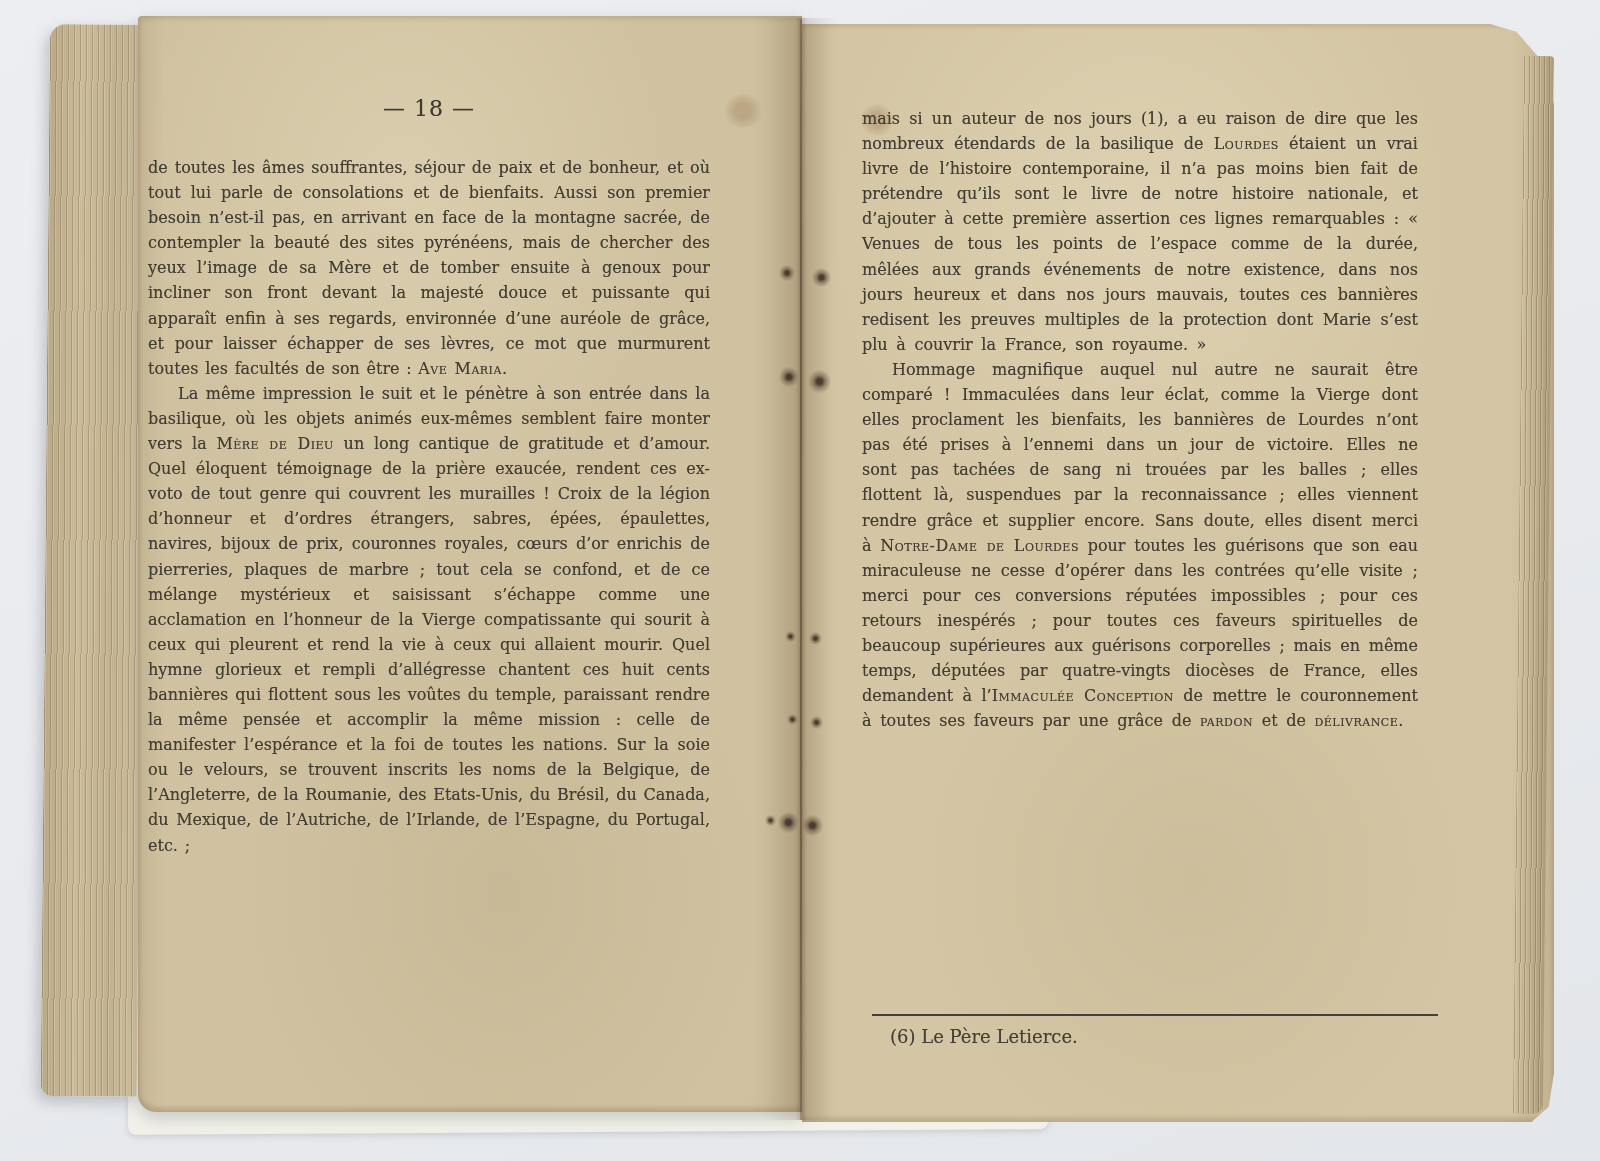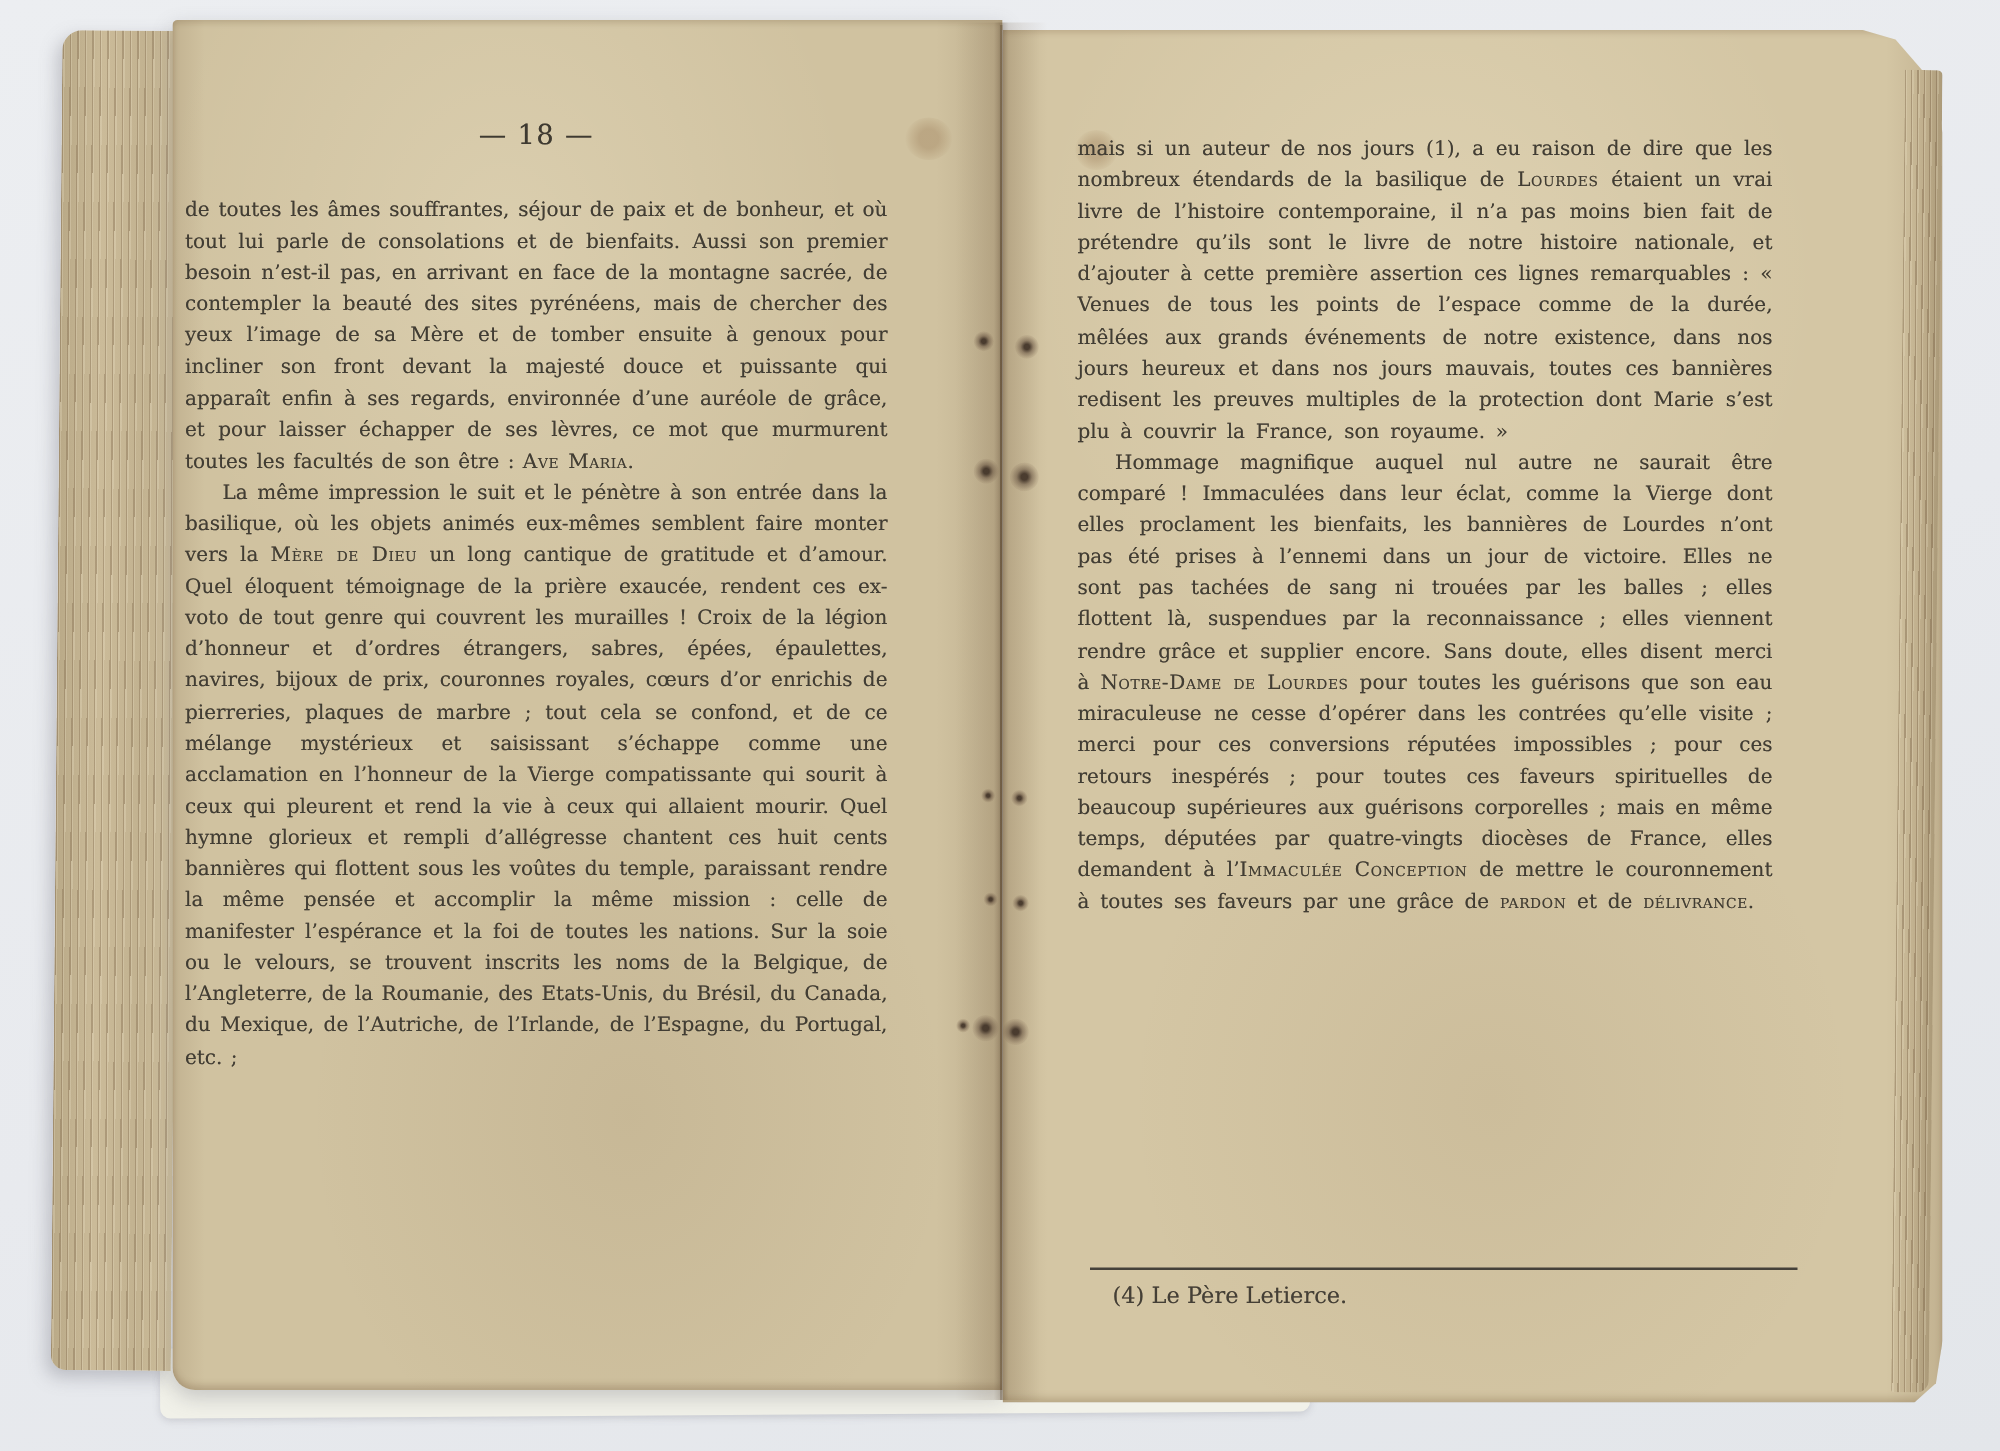--- a/index.html
+++ b/index.html
@@ -115,15 +115,15 @@
     <p><span class="run">de toutes les âmes souffrantes, séjour de paix et de bonheur, et où tout lui parle de consolations et de bienfaits. Aussi son premier besoin n’est-il pas, en arrivant en face de la montagne sacrée, de contempler la beauté des sites pyrénéens, mais de chercher des yeux l’image de sa Mère et de tomber ensuite à genoux pour incliner son front devant la majesté douce et puissante qui apparaît enfin à ses regards, environnée d’une auréole de grâce, et pour laisser échapper de ses lèvres, ce mot que murmurent toutes les facultés de son être : </span><span class="run sc">Ave Maria</span><span class="run">.</span></p>
     <p class="indent"><span class="run">La même impression le suit et le pénètre à son entrée dans la basilique, où les objets animés eux-mêmes semblent faire monter vers la </span><span class="run sc">Mère de Dieu</span><span class="run"> un long cantique de gratitude et d’amour. Quel éloquent témoignage de la prière exaucée, rendent ces ex-voto de tout genre qui couvrent les murailles ! Croix de la légion d’honneur et d’ordres étrangers, sabres, épées, épaulettes, navires, bijoux de prix, couronnes royales, cœurs d’or enrichis de pierreries, plaques de marbre ; tout cela se confond, et de ce mélange mystérieux et saisissant s’échappe comme une acclamation en l’honneur de la Vierge compatissante qui sourit à ceux qui pleurent et rend la vie à ceux qui allaient mourir. Quel hymne glorieux et rempli d’allégresse chantent ces huit cents bannières qui flottent sous les voûtes du temple, paraissant rendre la même pensée et accomplir la même mission : celle de manifester l’espérance et la foi de toutes les nations. Sur la soie ou le velours, se trouvent inscrits les noms </span><span class="run it">de la Belgique, de l’Angleterre, de la Roumanie, des Etats-Unis, du Brésil, du Canada, du Mexique, de l’Autriche, de l’Irlande, de l’Espagne, du Portugal, etc. ;</span></p>
   </div>
 
   <div class="text-block tb-right">
     <p><span class="run">mais si un auteur de nos jours (1), a eu raison de dire que les nombreux étendards de la basilique de </span><span class="run sc">Lourdes</span><span class="run"> étaient un vrai livre de l’histoire contemporaine, il n’a pas moins bien fait de prétendre qu’ils sont le livre de notre histoire nationale, et d’ajouter à cette première assertion ces lignes remarquables : « </span><span class="run it">Venues de tous les points de l’espace comme de la durée, mêlées aux grands événements de notre existence, dans nos jours heureux et dans nos jours mauvais, toutes ces bannières redisent les preuves multiples de la protection dont Marie s’est plu à couvrir la France, son royaume.</span><span class="run"> »</span></p>
     <p class="indent"><span class="run">Hommage magnifique auquel nul autre ne saurait être comparé ! Immaculées dans leur éclat, comme la Vierge dont elles proclament les bienfaits, les bannières de Lourdes n’ont pas été prises à l’ennemi dans un jour de victoire. Elles ne sont pas tachées de sang ni trouées par les balles ; elles flottent là, suspendues par la reconnaissance ; elles viennent rendre grâce et supplier encore. Sans doute, elles disent merci à </span><span class="run sc">Notre-Dame de Lourdes</span><span class="run"> pour toutes les guérisons que son eau miraculeuse ne cesse d’opérer dans les contrées qu’elle visite ; merci pour ces conversions réputées impossibles ; pour ces retours inespérés ; pour toutes ces faveurs spirituelles de beaucoup supérieures aux guérisons corporelles ; mais en même temps, députées par quatre-vingts diocèses de France, elles demandent à l’</span><span class="run sc">Immaculée Conception</span><span class="run"> de mettre le couronnement à toutes ses faveurs par une grâce de </span><span class="run sc">pardon</span><span class="run"> et de </span><span class="run sc">délivrance</span><span class="run">.</span></p>
   </div>
 
   <div class="footnote-rule"></div>
-  <div class="footnote">(4) Le Père Letierce.</div>
+  <div class="footnote">(6) Le Père Letierce.</div>
 
 </div>
 
 </body></html>

